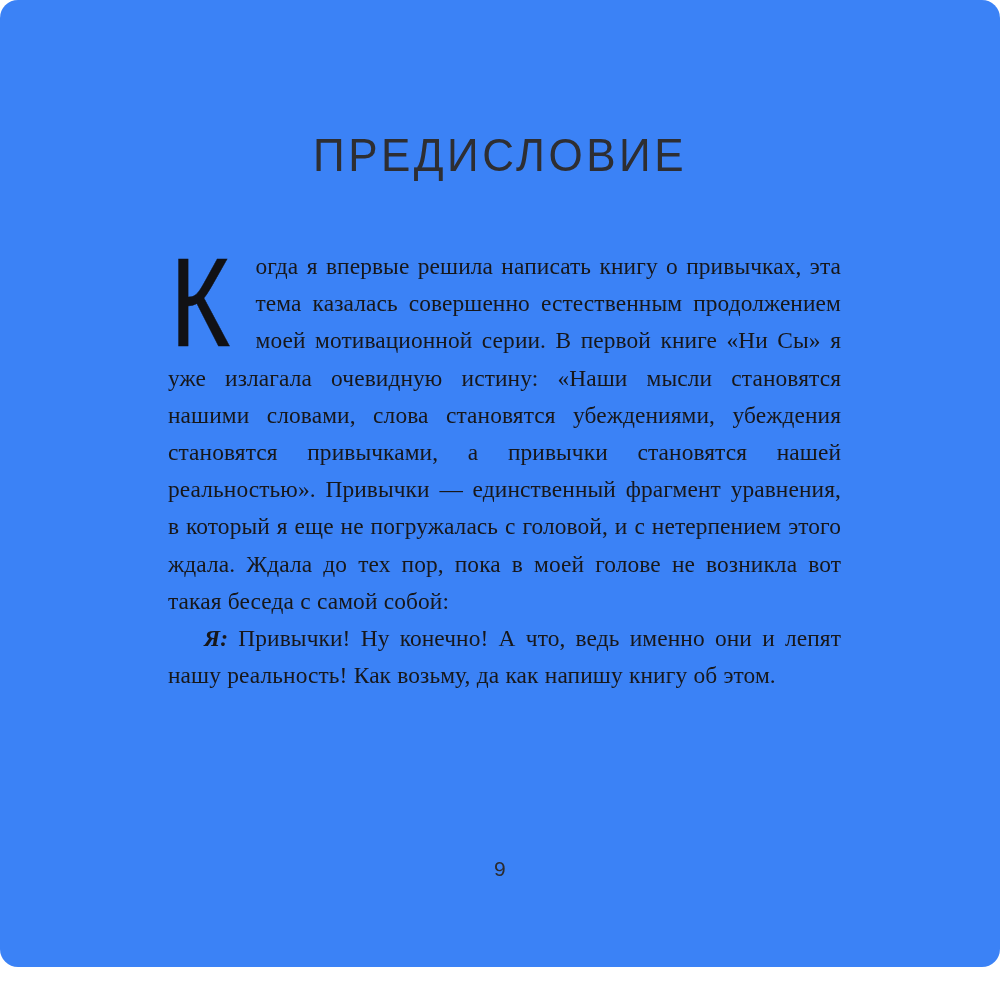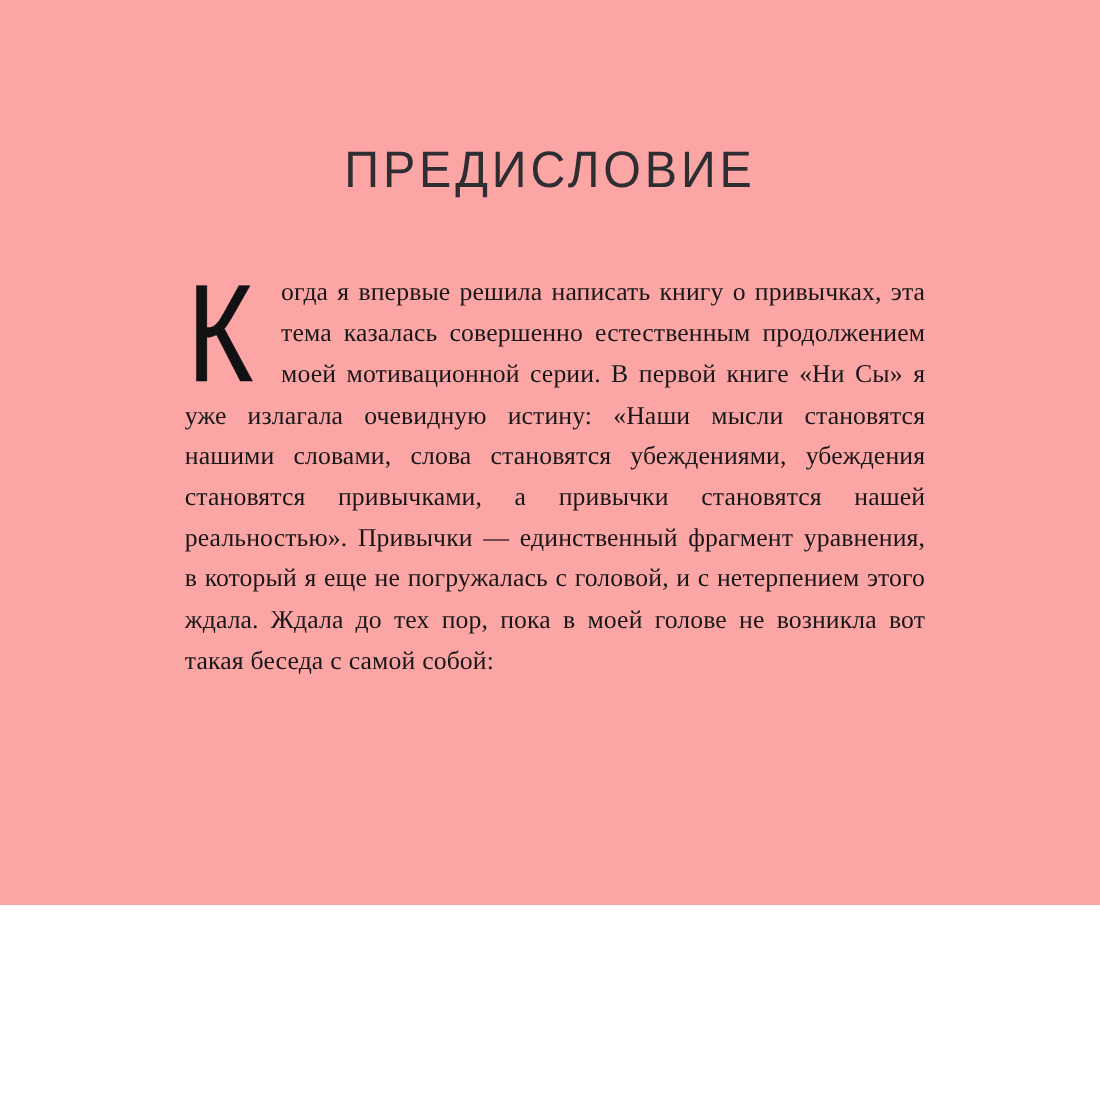--- a/index.html
+++ b/index.html
@@ -5,26 +5,27 @@
 <style>
   html, body {
     margin: 0;
     padding: 0;
     background: #ffffff;
   }
 
   .page {
     position: relative;
     width: 1000px;
-    height: 823px;
+    height: 967px;
     margin: 0 auto;
-    background: #fca5a5;
+    background: #3b82f6;
     overflow: hidden;
     font-family: "Liberation Serif", "DejaVu Serif", serif;
     color: #1a1a1a;
+    border-radius: 18px;
     -webkit-font-smoothing: antialiased;
   }
 
   
   .chapter-title {
     position: absolute;
     left: 0;
     right: 0;
     top: 103px;
     text-align: center;
@@ -109,18 +110,19 @@
 <body>
 
 <div class="page">
 
   <h1 class="chapter-title">ПРЕДИСЛОВИЕ</h1>
 
   <div class="textblock">
 
     <p class="para para-drop"><span class="dropcap">К</span><span>огда я впервые решила написать книгу о привычках, эта тема казалась совершенно естественным продолжением моей мотивационной серии. В первой книге «Ни Сы» я уже излагала очевидную истину: «Наши мысли становятся нашими словами, слова становятся убеждениями, убеждения становятся привычками, а привычки становятся нашей реальностью». Привычки — единственный фрагмент уравнения, в который я еще не погружалась с головой, и с нетерпением этого ждала. Ждала до тех пор, пока в моей голове не возникла вот такая беседа с самой собой:</span></p>
 
+    <p class="para para-indent"><span class="speaker">Я:</span>&nbsp;<span>Привычки! Ну конечно! А что, ведь именно они и лепят нашу реальность! Как возьму, да как напишу книгу об этом.</span></p>
 
   </div>
 
   <div class="folio">9</div>
 
 </div>
 
 </body></html>

